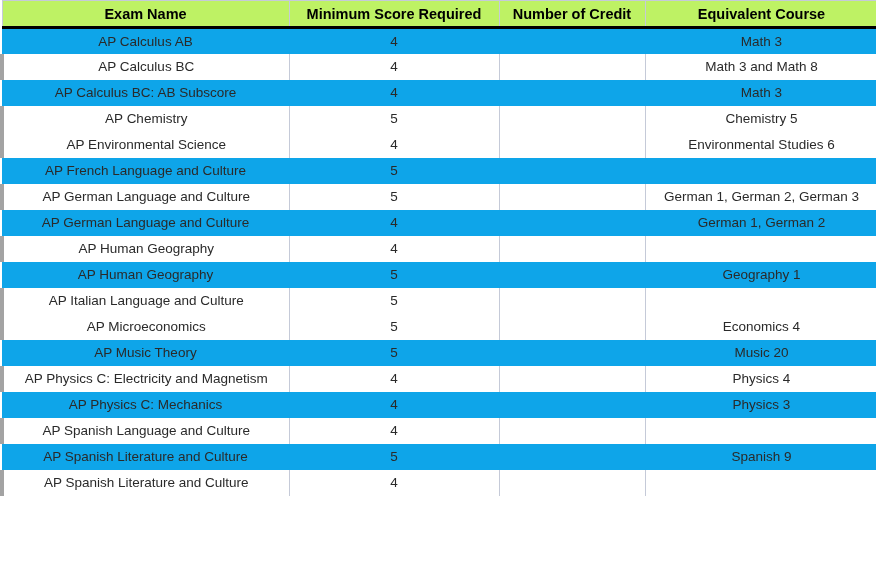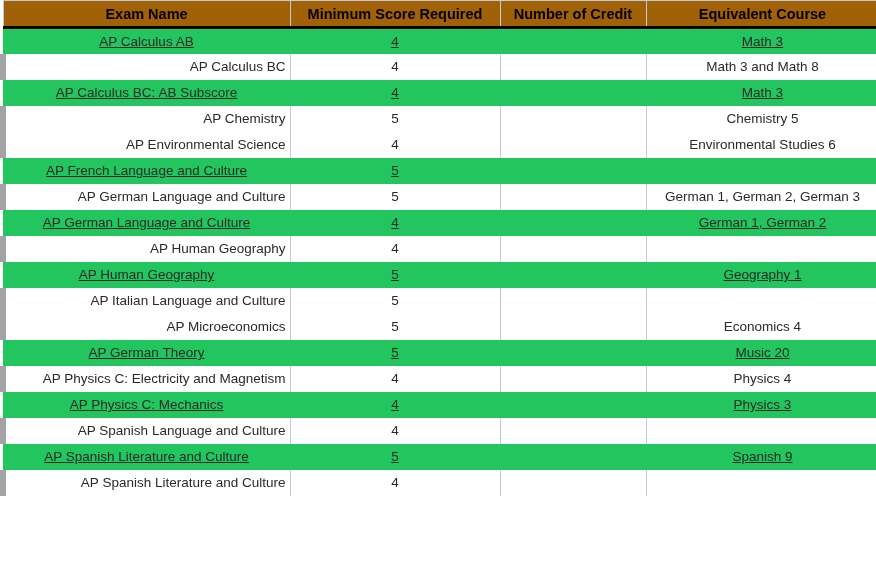--- a/index.html
+++ b/index.html
@@ -24,21 +24,21 @@
   .col-exam  { width: 287px; }
   .col-score { width: 210px; }
   .col-cred  { width: 146px; }
   .col-equiv { width: 233px; }
 
   
   thead th {
     height: 27px;
     box-sizing: border-box;
     padding: 0 4px;
-    background: #a16207;
+    background: #bef264;
     color: #000000;
     font-size: 14.5px;
     font-weight: bold;
     text-align: center;
     vertical-align: middle;
     border-top: 1px solid #c5cad8;
     border-bottom: 3px solid #000000;
     border-right: 1px solid #c5cad8;
     white-space: nowrap;
   }
@@ -55,28 +55,27 @@
     vertical-align: middle;
     white-space: nowrap;
     overflow: hidden;
   }
 
   
   tbody tr.row-plain td {
     background: #ffffff;
     border-right: 1px solid #c5cad8;
   }
-  tbody tr.row-plain td.col-exam { border-left: 6px solid #a3a3a3; text-align: right; }
+  tbody tr.row-plain td.col-exam { border-left: 4px solid #a3a3a3; }
 
   
   tbody tr.row-shaded td {
-    background: #22c55e;
+    background: #0ea5e9;
     border-right: none;
     border-left: none;
-    text-decoration: underline;
   }
 </style>
 </head>
 <body>
 
 <table class="ap-table">
   <thead>
     <tr>
       <th class="col-exam">Exam Name</th>
       <th class="col-score">Minimum Score Required</th>
@@ -151,21 +150,21 @@
         <td class="col-cred"></td>
         <td class="col-equiv"></td>
       </tr>
       <tr class="row-plain">
         <td class="col-exam">AP Microeconomics</td>
         <td class="col-score">5</td>
         <td class="col-cred"></td>
         <td class="col-equiv">Economics 4</td>
       </tr>
       <tr class="row-shaded">
-        <td class="col-exam">AP German Theory</td>
+        <td class="col-exam">AP Music Theory</td>
         <td class="col-score">5</td>
         <td class="col-cred"></td>
         <td class="col-equiv">Music 20</td>
       </tr>
       <tr class="row-plain">
         <td class="col-exam">AP Physics C: Electricity and Magnetism</td>
         <td class="col-score">4</td>
         <td class="col-cred"></td>
         <td class="col-equiv">Physics 4</td>
       </tr>

